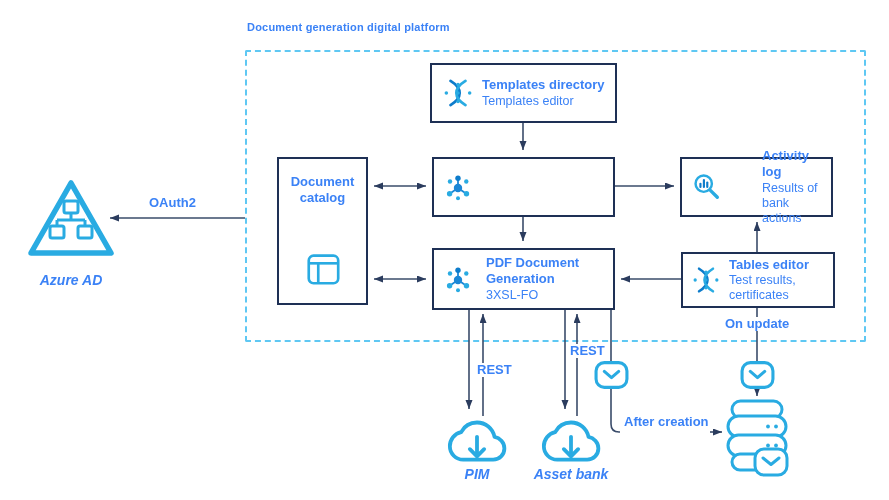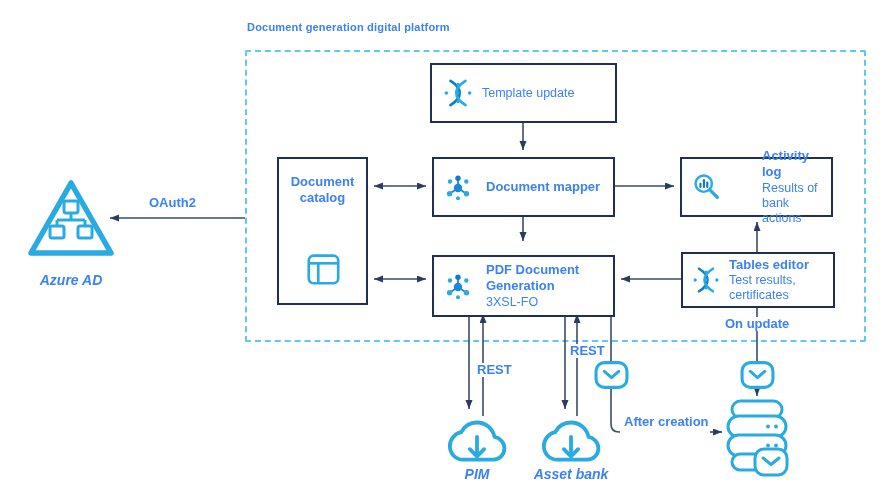--- a/index.html
+++ b/index.html
@@ -74,21 +74,22 @@
         <path d="M7,4 C20,12 20,22 7,30" stroke="#0d7ccb" stroke-width="3" stroke-linecap="round"></path>
         <path d="M23,4 C10,12 10,22 23,30" stroke="#29abe2" stroke-width="3" stroke-linecap="round"></path>
         <circle cx="15" cy="8" r="1.9" fill="#29abe2"></circle>
         <circle cx="15" cy="17" r="1.9" fill="#29abe2"></circle>
         <circle cx="15" cy="26" r="1.9" fill="#29abe2"></circle>
         <circle cx="2.5" cy="17" r="1.9" fill="#29abe2"></circle>
         <circle cx="27.5" cy="17" r="1.9" fill="#29abe2"></circle>
       </svg>
     </span>
     <span class="txt">
-      <span class="subtitle" style="display:block">Template update</span>
+      <span class="title" style="display:block">Templates directory</span>
+      <span class="subtitle" style="display:block">Templates editor</span>
     </span>
   </div>
 
   <div class="abs node" id="node-document-mapper" style="left:432px;top:157px;width:183px;height:60px;">
     <span class="icon-wrap">
       <svg width="30" height="30" viewBox="0 0 30 30" fill="none">
         <g stroke="#1b87d6" stroke-width="1.8">
           <path d="M12,16 L12,7"></path>
             <path d="M12,16 L4,21.5"></path>
             <path d="M12,16 L20,21.5"></path>
@@ -96,21 +97,20 @@
         <circle cx="12" cy="16" r="4.2" fill="#1b87d6"></circle>
         <circle cx="12" cy="6.2" r="2.7" fill="#0d7ccb"></circle>
         <circle cx="3.6" cy="21.8" r="2.7" fill="#29abe2"></circle>
         <circle cx="20.5" cy="21.8" r="2.7" fill="#29abe2"></circle>
         <circle cx="4" cy="9.5" r="2.2" fill="#29abe2"></circle>
         <circle cx="20.3" cy="9.5" r="2.2" fill="#29abe2"></circle>
         <circle cx="12" cy="26.3" r="2" fill="#29abe2"></circle>
       </svg>
     </span>
     <span class="txt">
-      <span class="title" style="display:block">Document mapper</span>
     </span>
   </div>
 
   <div class="abs node" id="node-activity-log" style="left:680px;top:157px;width:153px;height:60px;gap:30px;">
     <span class="icon-wrap" style="margin-left:10px">
       <svg width="30" height="30" viewBox="0 0 32 32" fill="none">
         <circle cx="12.5" cy="12.5" r="8.7" stroke="#29abe2" stroke-width="2.6"></circle>
         <path d="M19.6,19.6 L27,27" stroke="#29abe2" stroke-width="3.6" stroke-linecap="round"></path>
         <g stroke="#0d7ccb" stroke-width="2.3" stroke-linecap="round">
           <path d="M9,16 V12.5"></path>
@@ -129,21 +129,21 @@
     <span class="title" style="width:70px;">Document catalog</span>
     <span style="margin-top:10px;">
       <svg width="38" height="38" viewBox="0 0 40 40" fill="none" stroke="#29abe2" stroke-width="2.8">
         <rect x="5" y="6" width="31" height="29" rx="5"></rect>
         <path d="M5,14 H36"></path>
         <path d="M15,14 V35"></path>
       </svg>
     </span>
   </div>
 
-  <div class="abs node" id="node-pdf-generation" style="left:432px;top:248px;width:183px;height:62px;margin-top:7px;">
+  <div class="abs node" id="node-pdf-generation" style="left:432px;top:248px;width:183px;height:62px;">
     <span class="icon-wrap">
       <svg width="30" height="30" viewBox="0 0 30 30" fill="none">
         <g stroke="#1b87d6" stroke-width="1.8">
           <path d="M12,16 L12,7"></path>
             <path d="M12,16 L4,21.5"></path>
             <path d="M12,16 L20,21.5"></path>
         </g>
         <circle cx="12" cy="16" r="4.2" fill="#1b87d6"></circle>
         <circle cx="12" cy="6.2" r="2.7" fill="#0d7ccb"></circle>
         <circle cx="3.6" cy="21.8" r="2.7" fill="#29abe2"></circle>

